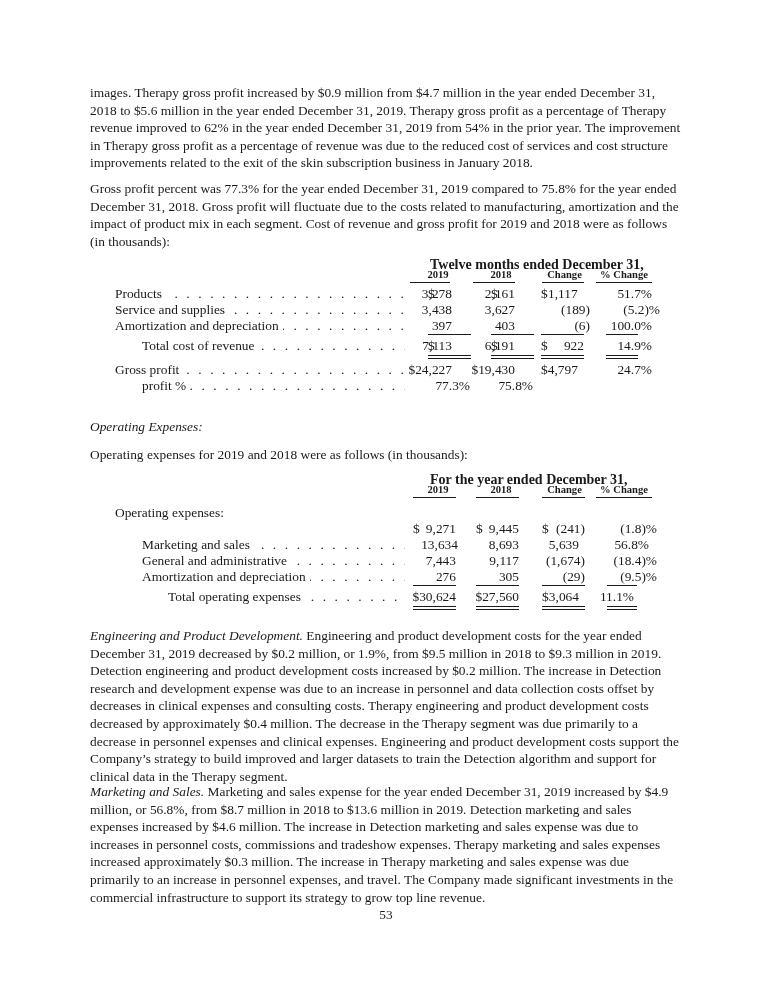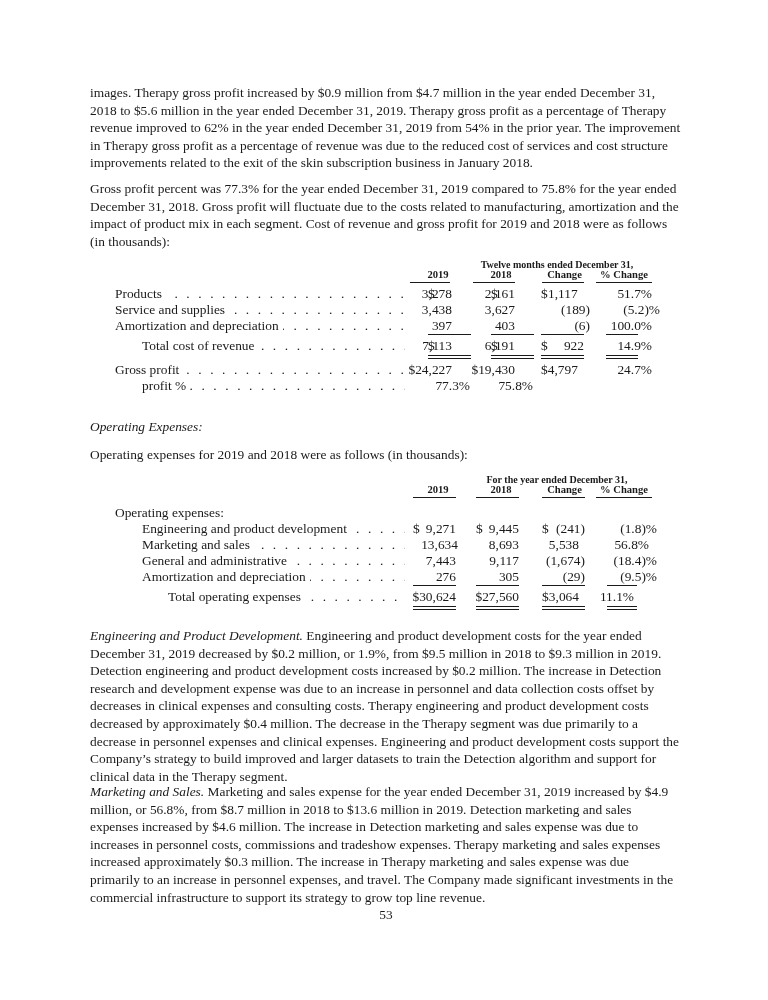--- a/index.html
+++ b/index.html
@@ -12,21 +12,21 @@
   .para { position: absolute; left: 0; width: 592px; line-height: 17.6px; margin: 0; }
   .para i { font-style: italic; }
   .tbl { position: absolute; left: 0; width: 592px; }
   .row { position: absolute; left: 0; height: 16px; width: 592px; line-height: 16px; white-space: nowrap; }
   .lbl { position: absolute; overflow: hidden; white-space: nowrap; }
   .lbl span.t { background: #fff; padding-right: 4px; position: relative; z-index: 1; }
   .lbl .dots { position: absolute; left: 0; right: 0; top: 0; letter-spacing: 2.6px; color: #1a1a1a; }
   .cell { position: absolute; text-align: right; white-space: nowrap; }
   .dollar { position: absolute; }
   .colhead { position: absolute; text-align: center; font-weight: bold; font-size: 10.6px; line-height: 12px; }
-  .spanhead { position: absolute; text-align: center; font-weight: bold; font-size: 10px; line-height: 12px; white-space: nowrap; }
+  .spanhead { position: absolute; text-align: left; font-weight: bold; font-size: 14px; line-height: 12px; white-space: nowrap; }
   .uline { position: absolute; height: 0; border-top: 1.3px solid #1a1a1a; }
   .dline { position: absolute; height: 2px; border-top: 1.2px solid #1a1a1a; border-bottom: 1.2px solid #1a1a1a; }
   .pagenum { position: absolute; left: 0; width: 592px; text-align: center; top: 907px; }
 </style>
 </head>
 <body>
 
 <div class="page">
 
   <p class="para" style="top:84px;">images. Therapy gross profit increased by $0.9 million from $4.7 million in the year ended December 31, 2018 to $5.6 million in the year ended December 31, 2019. Therapy gross profit as a percentage of Therapy revenue improved to 62% in the year ended December 31, 2019 from 54% in the prior year. The improvement in Therapy gross profit as a percentage of revenue was due to the reduced cost of services and cost structure improvements related to the exit of the skin subscription business in January 2018.</p>
@@ -117,34 +117,34 @@
     <div class="uline" style="left:323px; width:43px; top:497px;"></div>
     <div class="uline" style="left:386px; width:43px; top:497px;"></div>
     <div class="uline" style="left:452px; width:43px; top:497px;"></div>
     <div class="uline" style="left:506px; width:56px; top:497px;"></div>
 
     <div class="row" style="top:505px;">
       <span class="lbl" style="left:25px;">Operating expenses:</span>
     </div>
 
     <div class="row" style="top:521px;">
-      <div class="lbl" style="left:52px; width:263px;"><span class="dots">. . . . . . . . . . . . . . . . . . . . . . . . . . . . . . . . . . . . . .</span><span class="t">Engineering and product development</span></div>
+      <div class="lbl" style="left:52px; width:263px;"><span class="dots">. . . . . . . . . . . . . . . . . . . . . . . . . . . . . . . . . . . . . .</span></div>
       <span class="dollar" style="left:323px;">$</span>
       <span class="cell" style="right:226px;">9,271</span>
       <span class="dollar" style="left:386px;">$</span>
       <span class="cell" style="right:163px;">9,445</span>
       <span class="dollar" style="left:452px;">$</span>
       <span class="cell" style="right:97px;">(241)</span>
       <span class="cell" style="right:25px;">(1.8)%</span>
     </div>
     <div class="row" style="top:537px;">
       <div class="lbl" style="left:52px; width:263px;"><span class="dots">. . . . . . . . . . . . . . . . . . . . . . . . . . . . . . . . . . . . . .</span><span class="t">Marketing and sales</span></div>
       <span class="cell" style="right:224px;">13,634</span>
       <span class="cell" style="right:163px;">8,693</span>
-      <span class="cell" style="right:103px;">5,538</span>
+      <span class="cell" style="right:103px;">5,639</span>
       <span class="cell" style="right:33px;">56.8%</span>
     </div>
     <div class="row" style="top:553px;">
       <div class="lbl" style="left:52px; width:263px;"><span class="dots">. . . . . . . . . . . . . . . . . . . . . . . . . . . . . . . . . . . . . .</span><span class="t">General and administrative</span></div>
       <span class="cell" style="right:226px;">7,443</span>
       <span class="cell" style="right:163px;">9,117</span>
       <span class="cell" style="right:97px;">(1,674)</span>
       <span class="cell" style="right:25px;">(18.4)%</span>
     </div>
     <div class="row" style="top:569px;">

